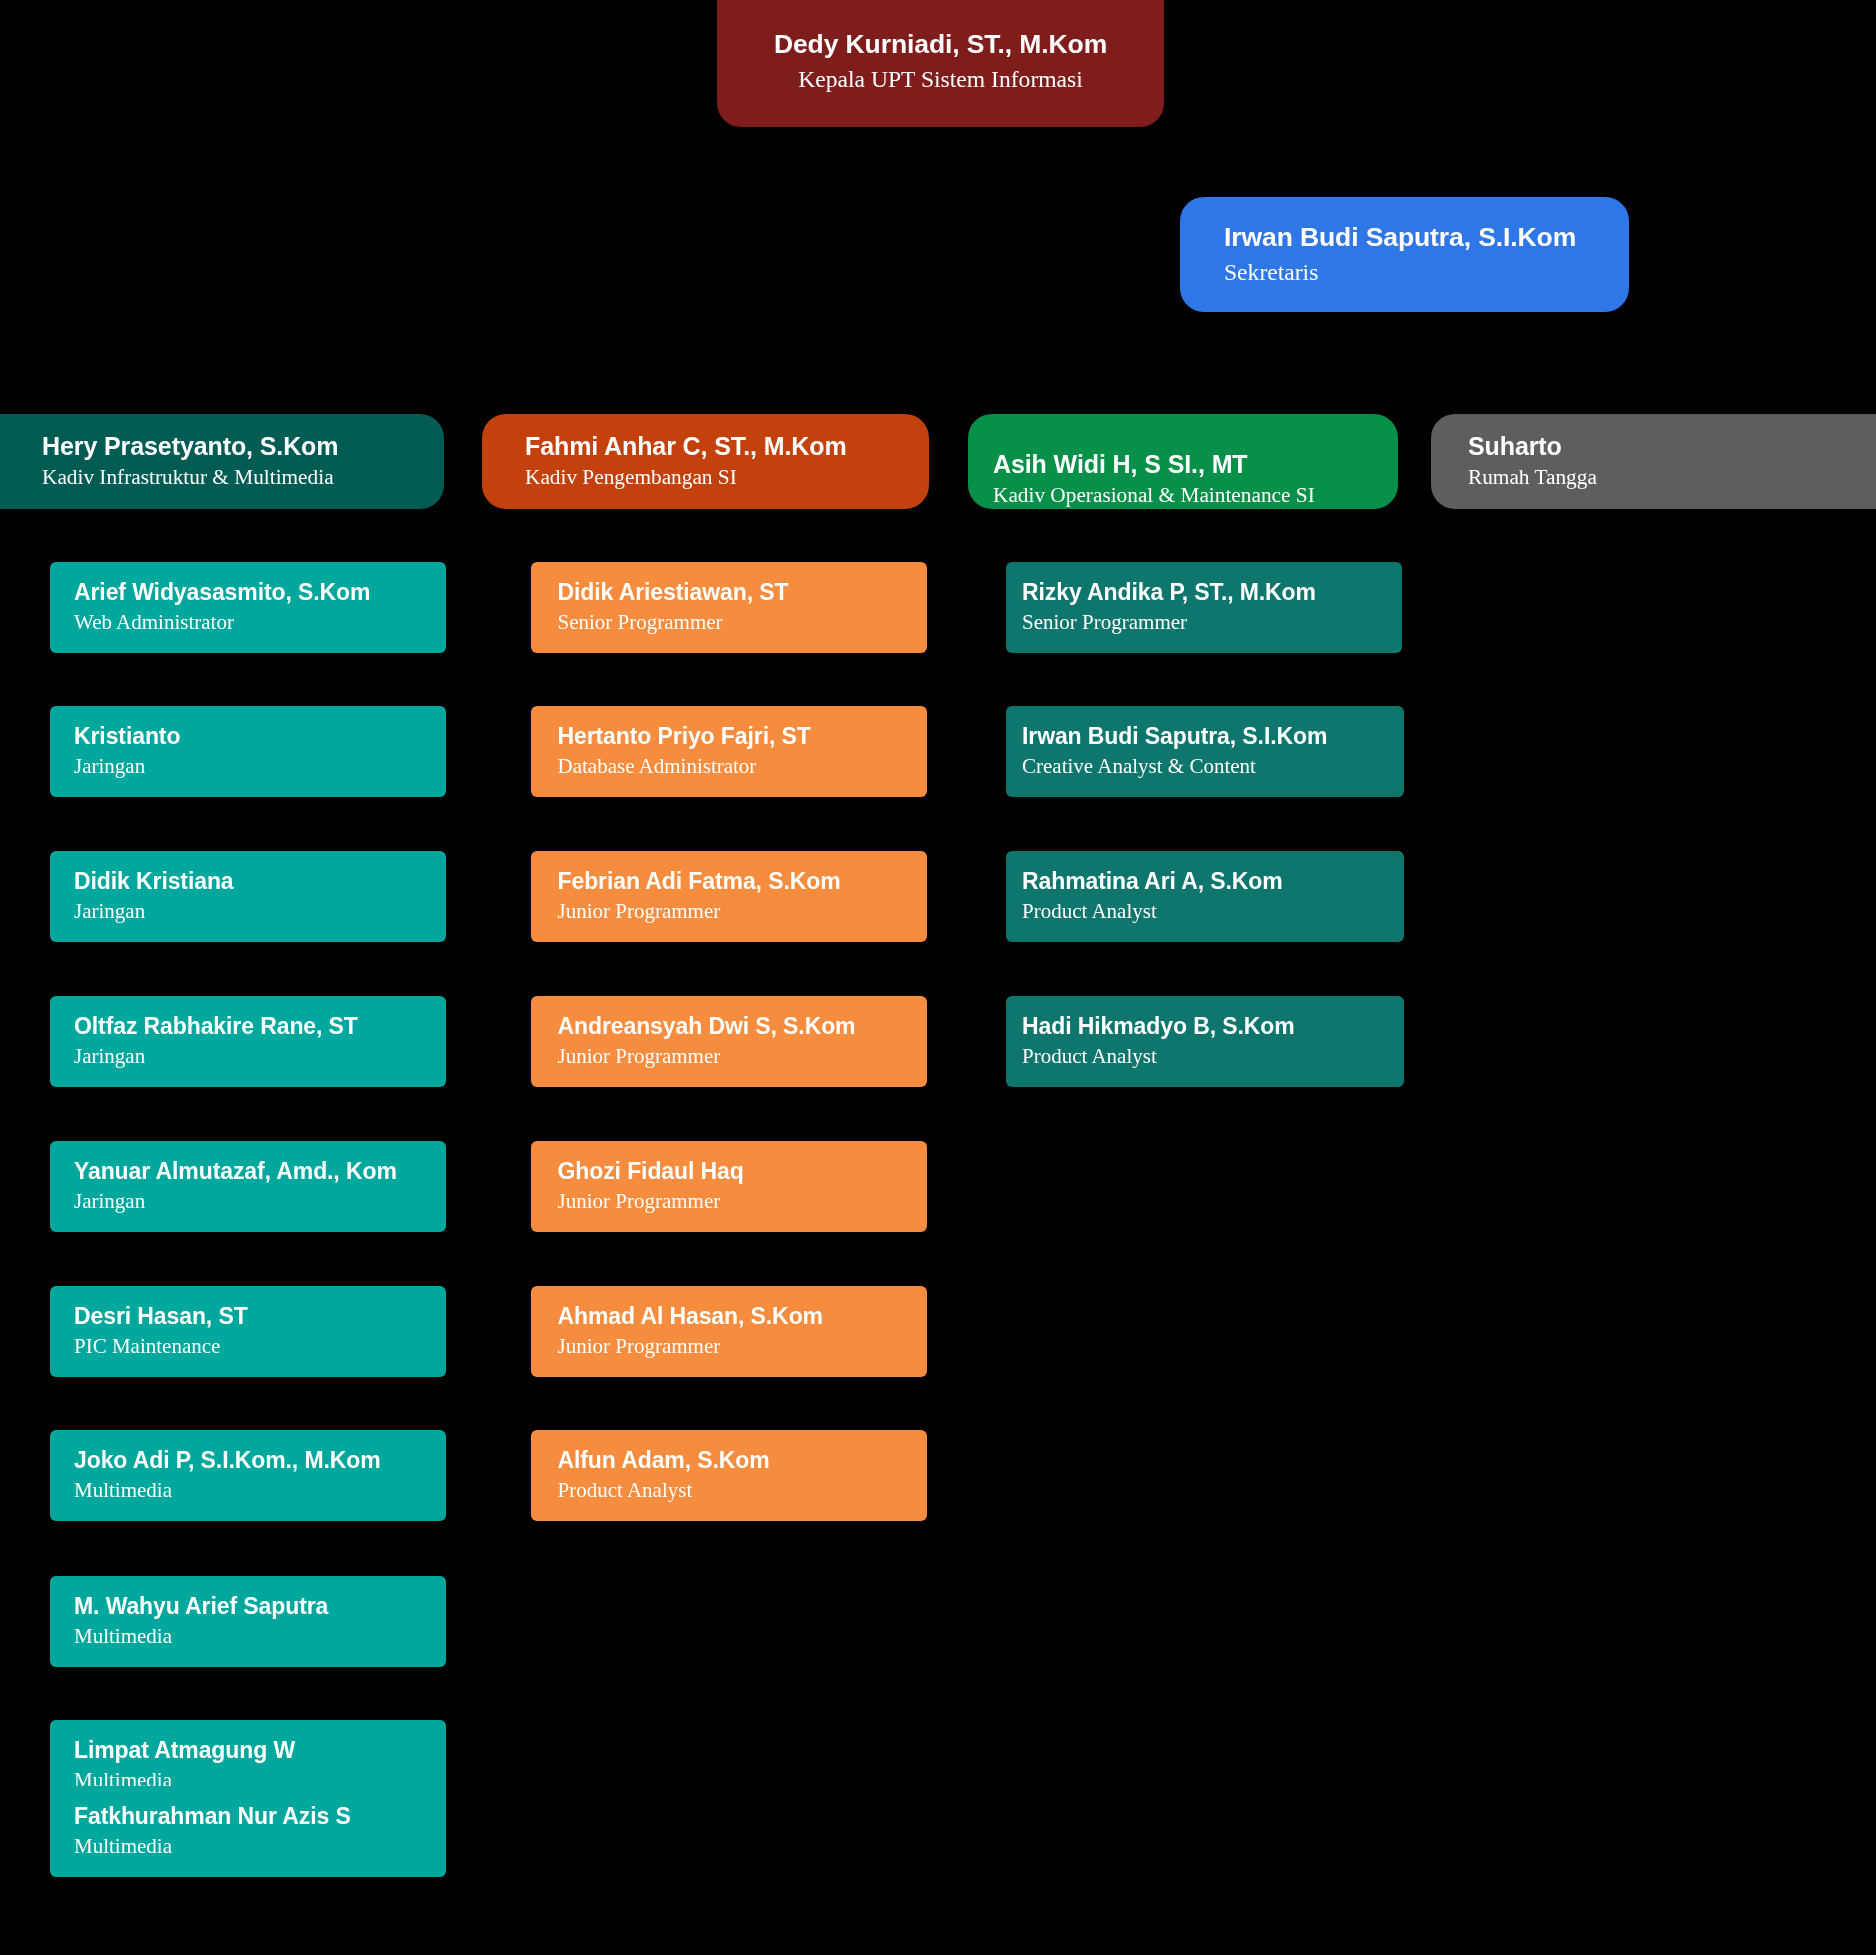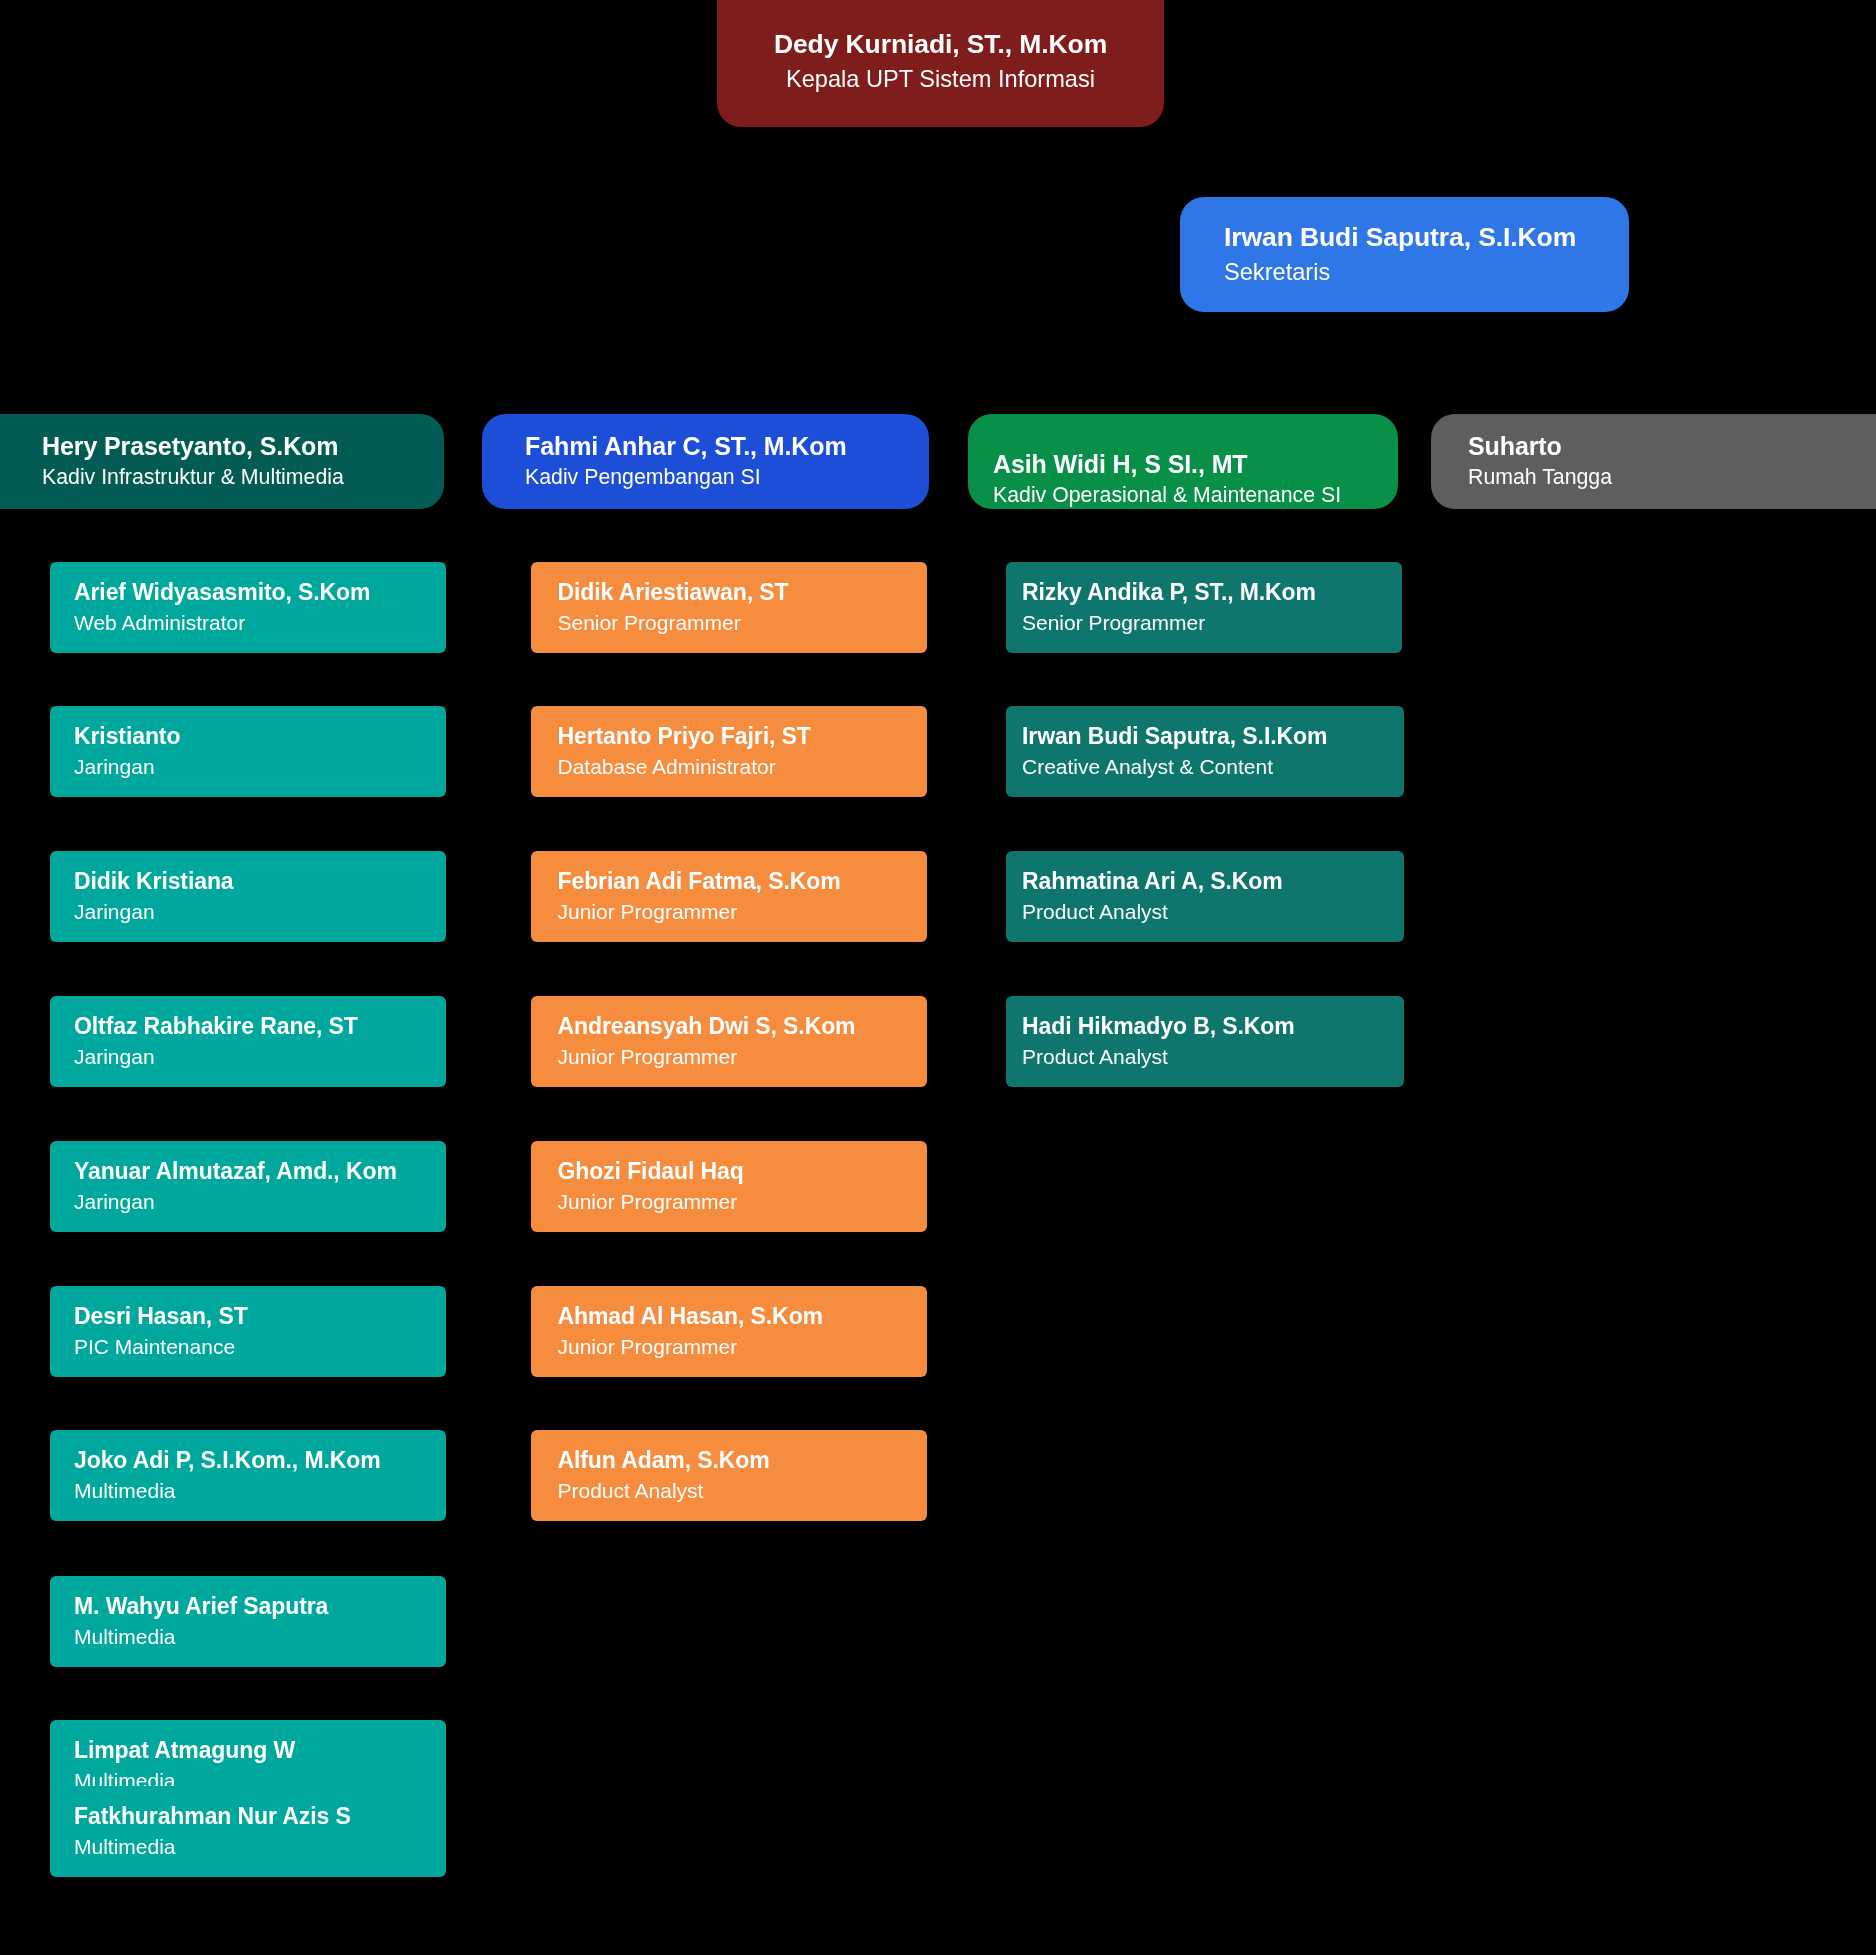--- a/index.html
+++ b/index.html
@@ -29,20 +29,21 @@
   .node .nm {
     font-weight: 700;
     line-height: 1.12;
     letter-spacing: -0.1px;
     white-space: nowrap;
   }
   .node .rl {
     font-weight: 400;
     line-height: 1.2;
     white-space: nowrap;
+    font-family: Liberation Serif, serif;
   }
 
   
   .leader {
     left: 717px; top: 0px;
     width: 447px; height: 127px;
     background: #7f1d1d;
     align-items: center;
     text-align: center;
     border-radius: 0 0 24px 24px;
@@ -69,21 +70,21 @@
   .dept .nm { font-size: 25px; }
   .dept .rl { font-size: 21.3px; margin-top: 5.2px; }
 
   .dept-1 {
     left: -23px; width: 467px;
     background: #035c54;
     padding-left: 65px;
   }
   .dept-2 {
     left: 482px; width: 447px;
-    background: #1d4ed8;
+    background: #c2410c;
     padding-left: 43px;
   }
   .dept-3 {
     left: 968px; width: 430px;
     background: #089049;
     padding-left: 25px;
     justify-content: flex-end;
   }
   .dept-4 {
     left: 1431px; width: 473px;

